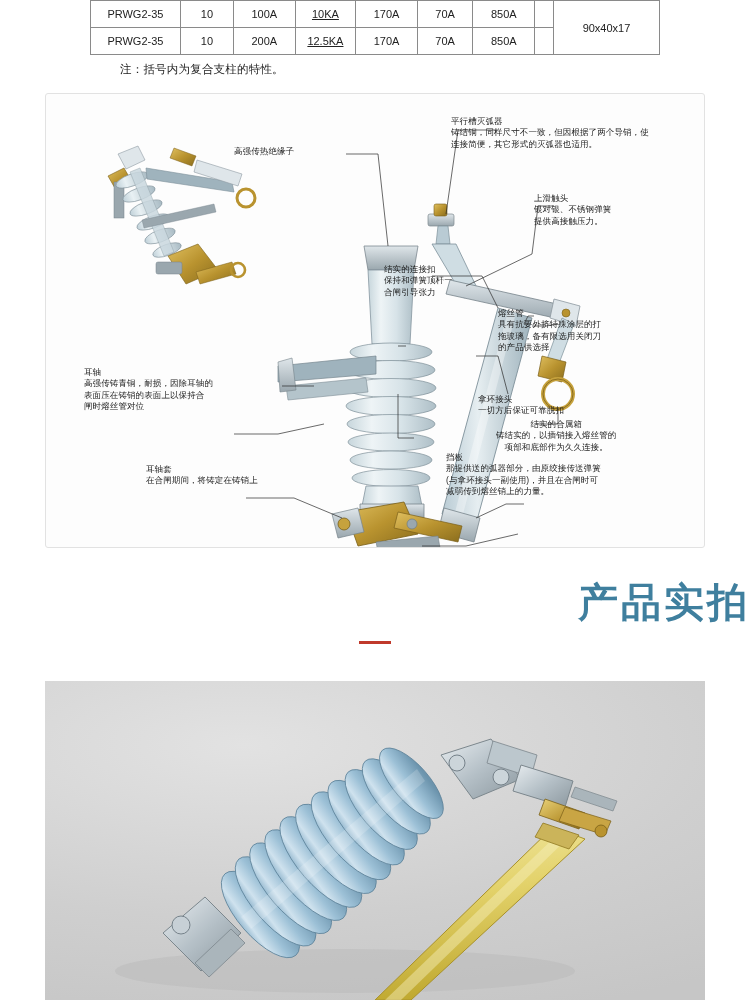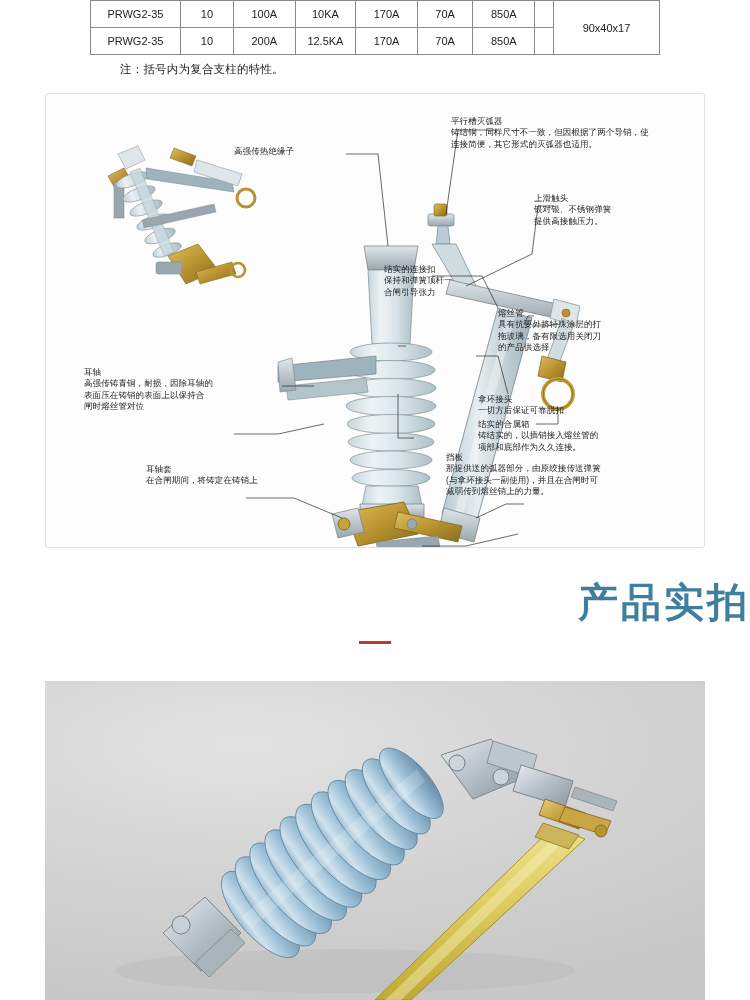--- a/index.html
+++ b/index.html
@@ -32,21 +32,21 @@
     text-align: center;
     vertical-align: middle;
     color: #222;
     font-size: 11px;
     padding: 0 2px;
     white-space: nowrap;
   }
   table.spec td.model { width: 92px; }
   table.spec td.c2 { width: 56px; }
   table.spec td.c3 { width: 64px; }
-  table.spec td.c4 { width: 62px; }
+  table.spec td.c4 { width: 62px; text-decoration: underline; }
   table.spec td.c5 { width: 64px; }
   table.spec td.c6 { width: 58px; }
   table.spec td.c7 { width: 64px; }
   table.spec td.c8 { width: 110px; }
   table.spec td.narrow { width: 20px; }
 
   .note {
     position: absolute;
     left: 120px;
     top: 62px;
@@ -319,21 +319,21 @@
 提供高接触压力。</div>
   <div class="lbl" style="left:338px; top:170px;">结实的连接扣
 保持和弹簧顶杆一
 合闸引导张力</div>
   <div class="lbl" style="left:452px; top:214px;">熔丝管
 具有抗要外挤特殊涂层的打
 拖玻璃，备有限选用关闭刀
 的产品供选择</div>
   <div class="lbl" style="left:432px; top:300px;">拿环接头
 一切方后保证可靠脱扣</div>
-  <div class="lbl" style="left:432px; top:325px;">结实的合属箱
+  <div class="lbl" style="left:450px; top:325px;text-align:center;">结实的合属箱
 铸结实的，以插销接入熔丝管的
 项部和底部作为久久连接。</div>
   <div class="lbl" style="left:38px; top:273px;">耳轴
 高强传铸青铜，耐损，因除耳轴的
 表面压在铸销的表面上以保持合
 闸时熔丝管对位</div>
   <div class="lbl" style="left:100px; top:370px;">耳轴套
 在合闸期间，将铸定在铸销上</div>
   <div class="lbl" style="left:400px; top:358px;">挡板
 那提供送的弧器部分，由原绞接传送弹簧

